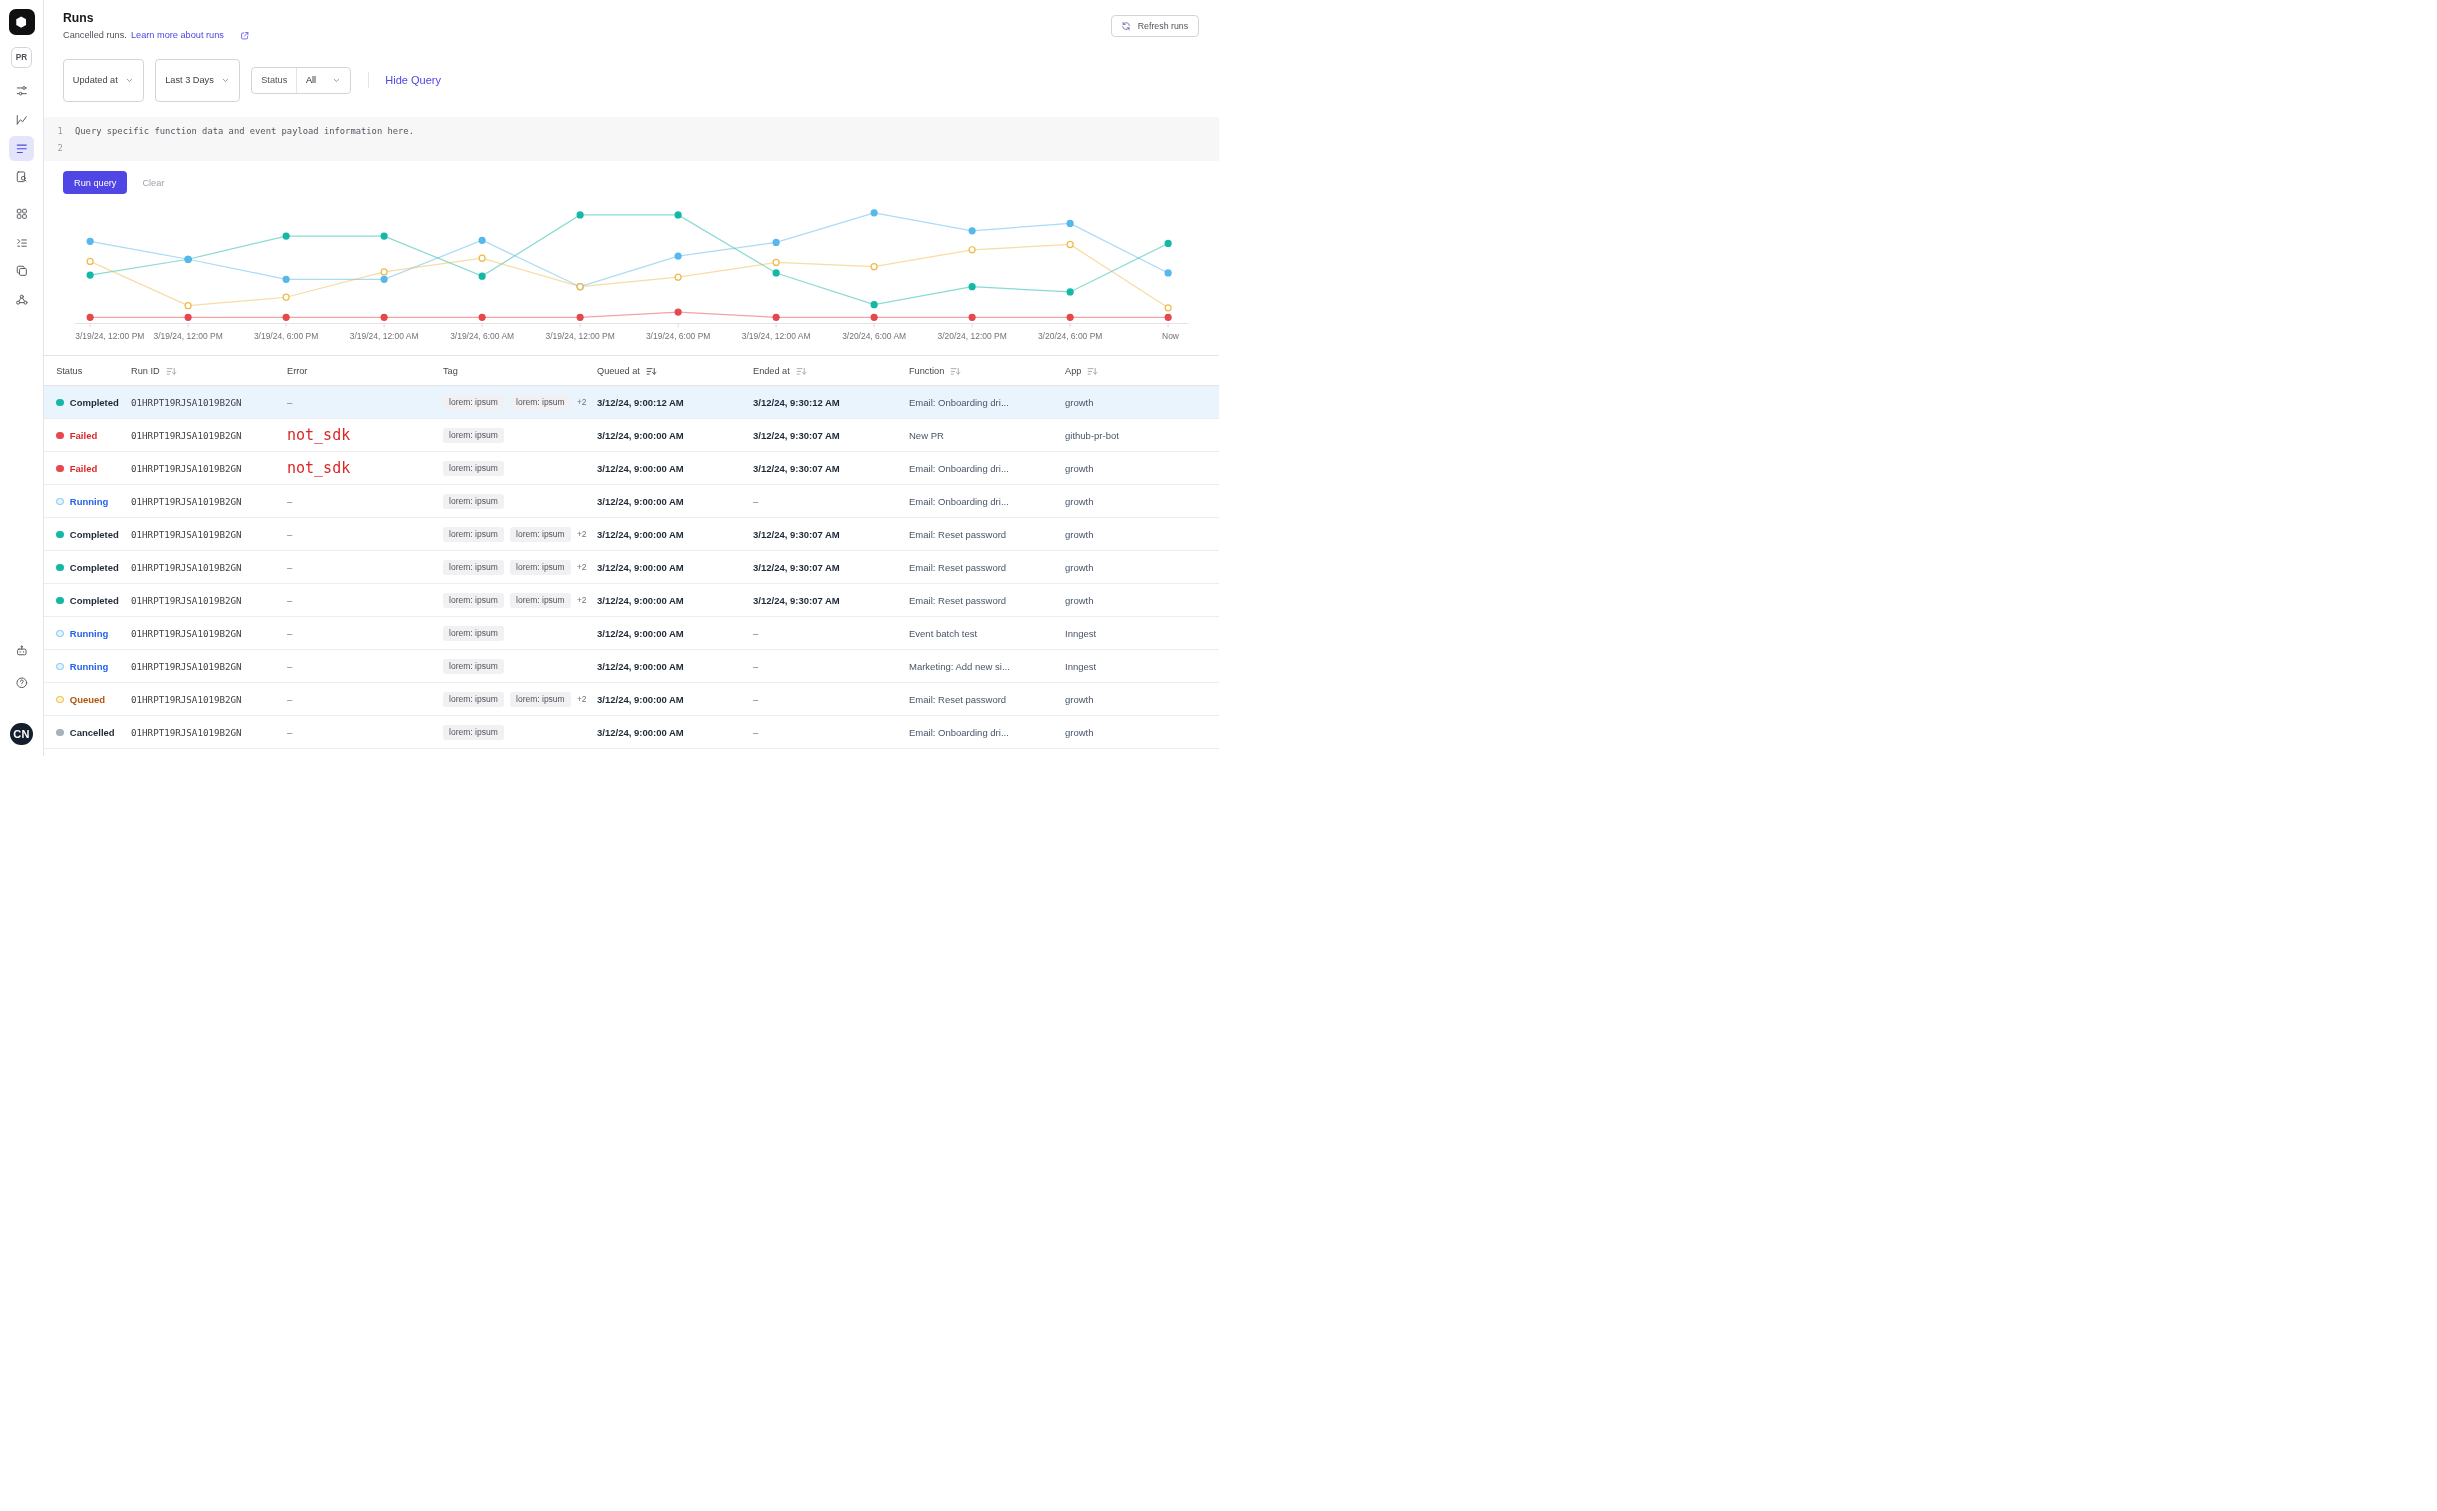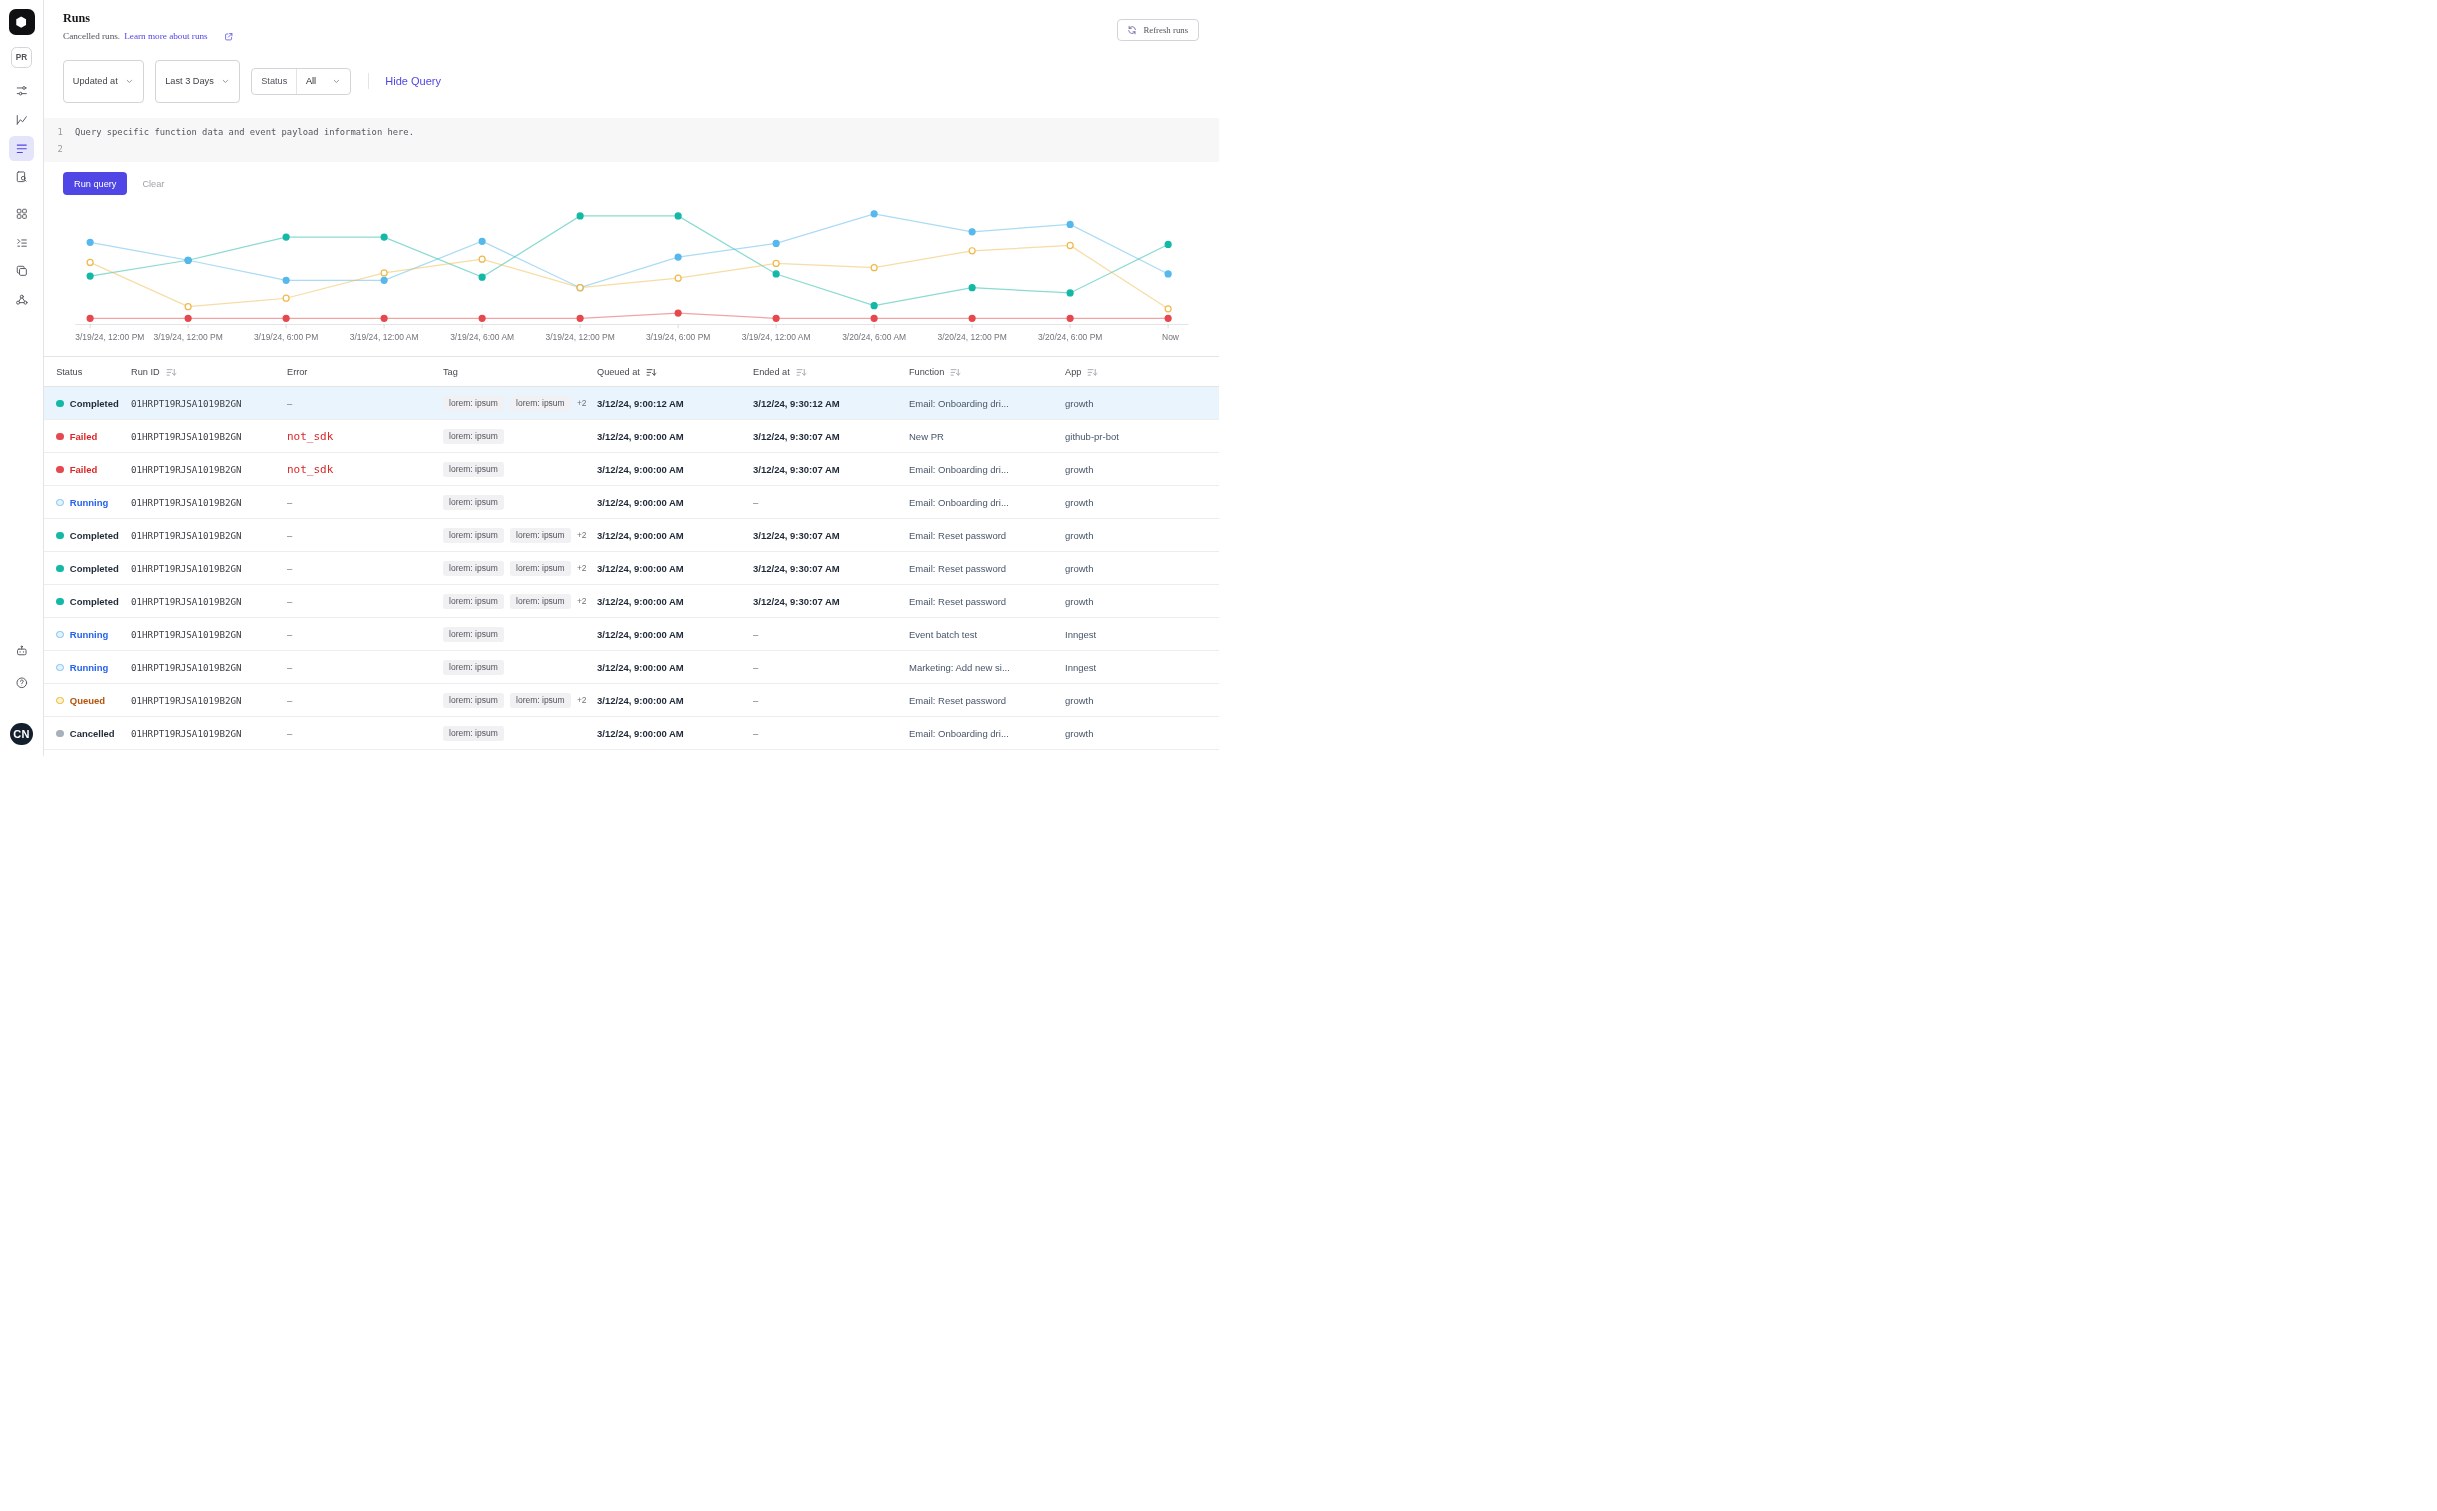--- a/index.html
+++ b/index.html
@@ -45,21 +45,21 @@
   .nav-gap{margin-top:8.2px;}
   .sidebar-bottom{margin-top:auto;display:flex;flex-direction:column;gap:8.2px;align-items:center;}
   .avatar{
     width:22.4px;height:22.4px;border-radius:50%;background:#141f2e;color:#fff;
     display:flex;align-items:center;justify-content:center;
     font-size:11px;font-weight:700;letter-spacing:0.2px;cursor:pointer;margin-top:19px;
   }
 
   
   .main{flex:1;min-width:0;display:flex;flex-direction:column;}
-  .page-header{display:flex;justify-content:space-between;align-items:flex-end;padding:11px 20.4px 0 19px;font-family:Liberation Serif, serif;}
+  .page-header{display:flex;justify-content:space-between;align-items:center;padding:11px 20.4px 0 19px;}
   .page-title{font-size:12.2px;font-weight:700;color:#18181b;}
   .page-sub{margin-top:5.4px;font-size:9.2px;color:#52525b;display:flex;align-items:center;gap:4.1px;}
   .inline-link{color:var(--accent);text-decoration:none;display:inline-flex;align-items:center;gap:16px;cursor:pointer;font-weight:500;}
   .btn-outline{
     display:inline-flex;align-items:center;gap:6.1px;border:0.7px solid #d4d4d8;border-radius:4.1px;
     height:22.4px;padding:0 9.5px;font-size:8.8px;font-weight:500;color:#52525b;background:#fff;cursor:pointer;
     font-family:inherit;
   }
   .btn-outline svg{color:#5a5a93;}
 
@@ -107,21 +107,21 @@
   .thead{height:31px;border-top:0.7px solid var(--border);border-bottom:0.7px solid var(--border);}
   .th{display:flex;align-items:center;gap:6.1px;font-size:9.2px;font-weight:500;color:#47474f;padding-right:5.4px;}
   .th:first-child,.td:first-child{padding-left:12.2px;}
   .sort-icon{color:#a1a1aa;flex-shrink:0;}
   .sort-icon.active{color:#3f3f46;}
   .tr.selected{background:var(--row-highlight);}
   .td{display:flex;align-items:center;min-width:0;padding-right:6.8px;white-space:nowrap;overflow:hidden;}
   .dot{width:7.5px;height:7.5px;border-radius:50%;flex-shrink:0;margin-right:6.1px;}
   .status-label{font-weight:600;}
   .mono{font-family:"DejaVu Sans Mono",monospace;font-size:9.2px;color:#3f3f46;}
-  .err{font-family:"DejaVu Sans Mono",monospace;font-size:11px;color:#dc2626;}
+  .err{font-family:"DejaVu Sans Mono",monospace;font-size:15px;color:#dc2626;}
   .dash{color:#71717a;}
   .pill{
     background:#f1f1f3;border-radius:2.7px;padding:2.7px 6.1px;font-size:8.5px;color:#52525b;
     margin-right:6.1px;white-space:nowrap;
   }
   .more{font-size:8.5px;color:#71717a;}
   .time{font-weight:600;color:#1f2937;}
   .cell-link{color:#475569;text-decoration:underline;text-underline-offset:2px;cursor:pointer;}
 </style>
 </head>

